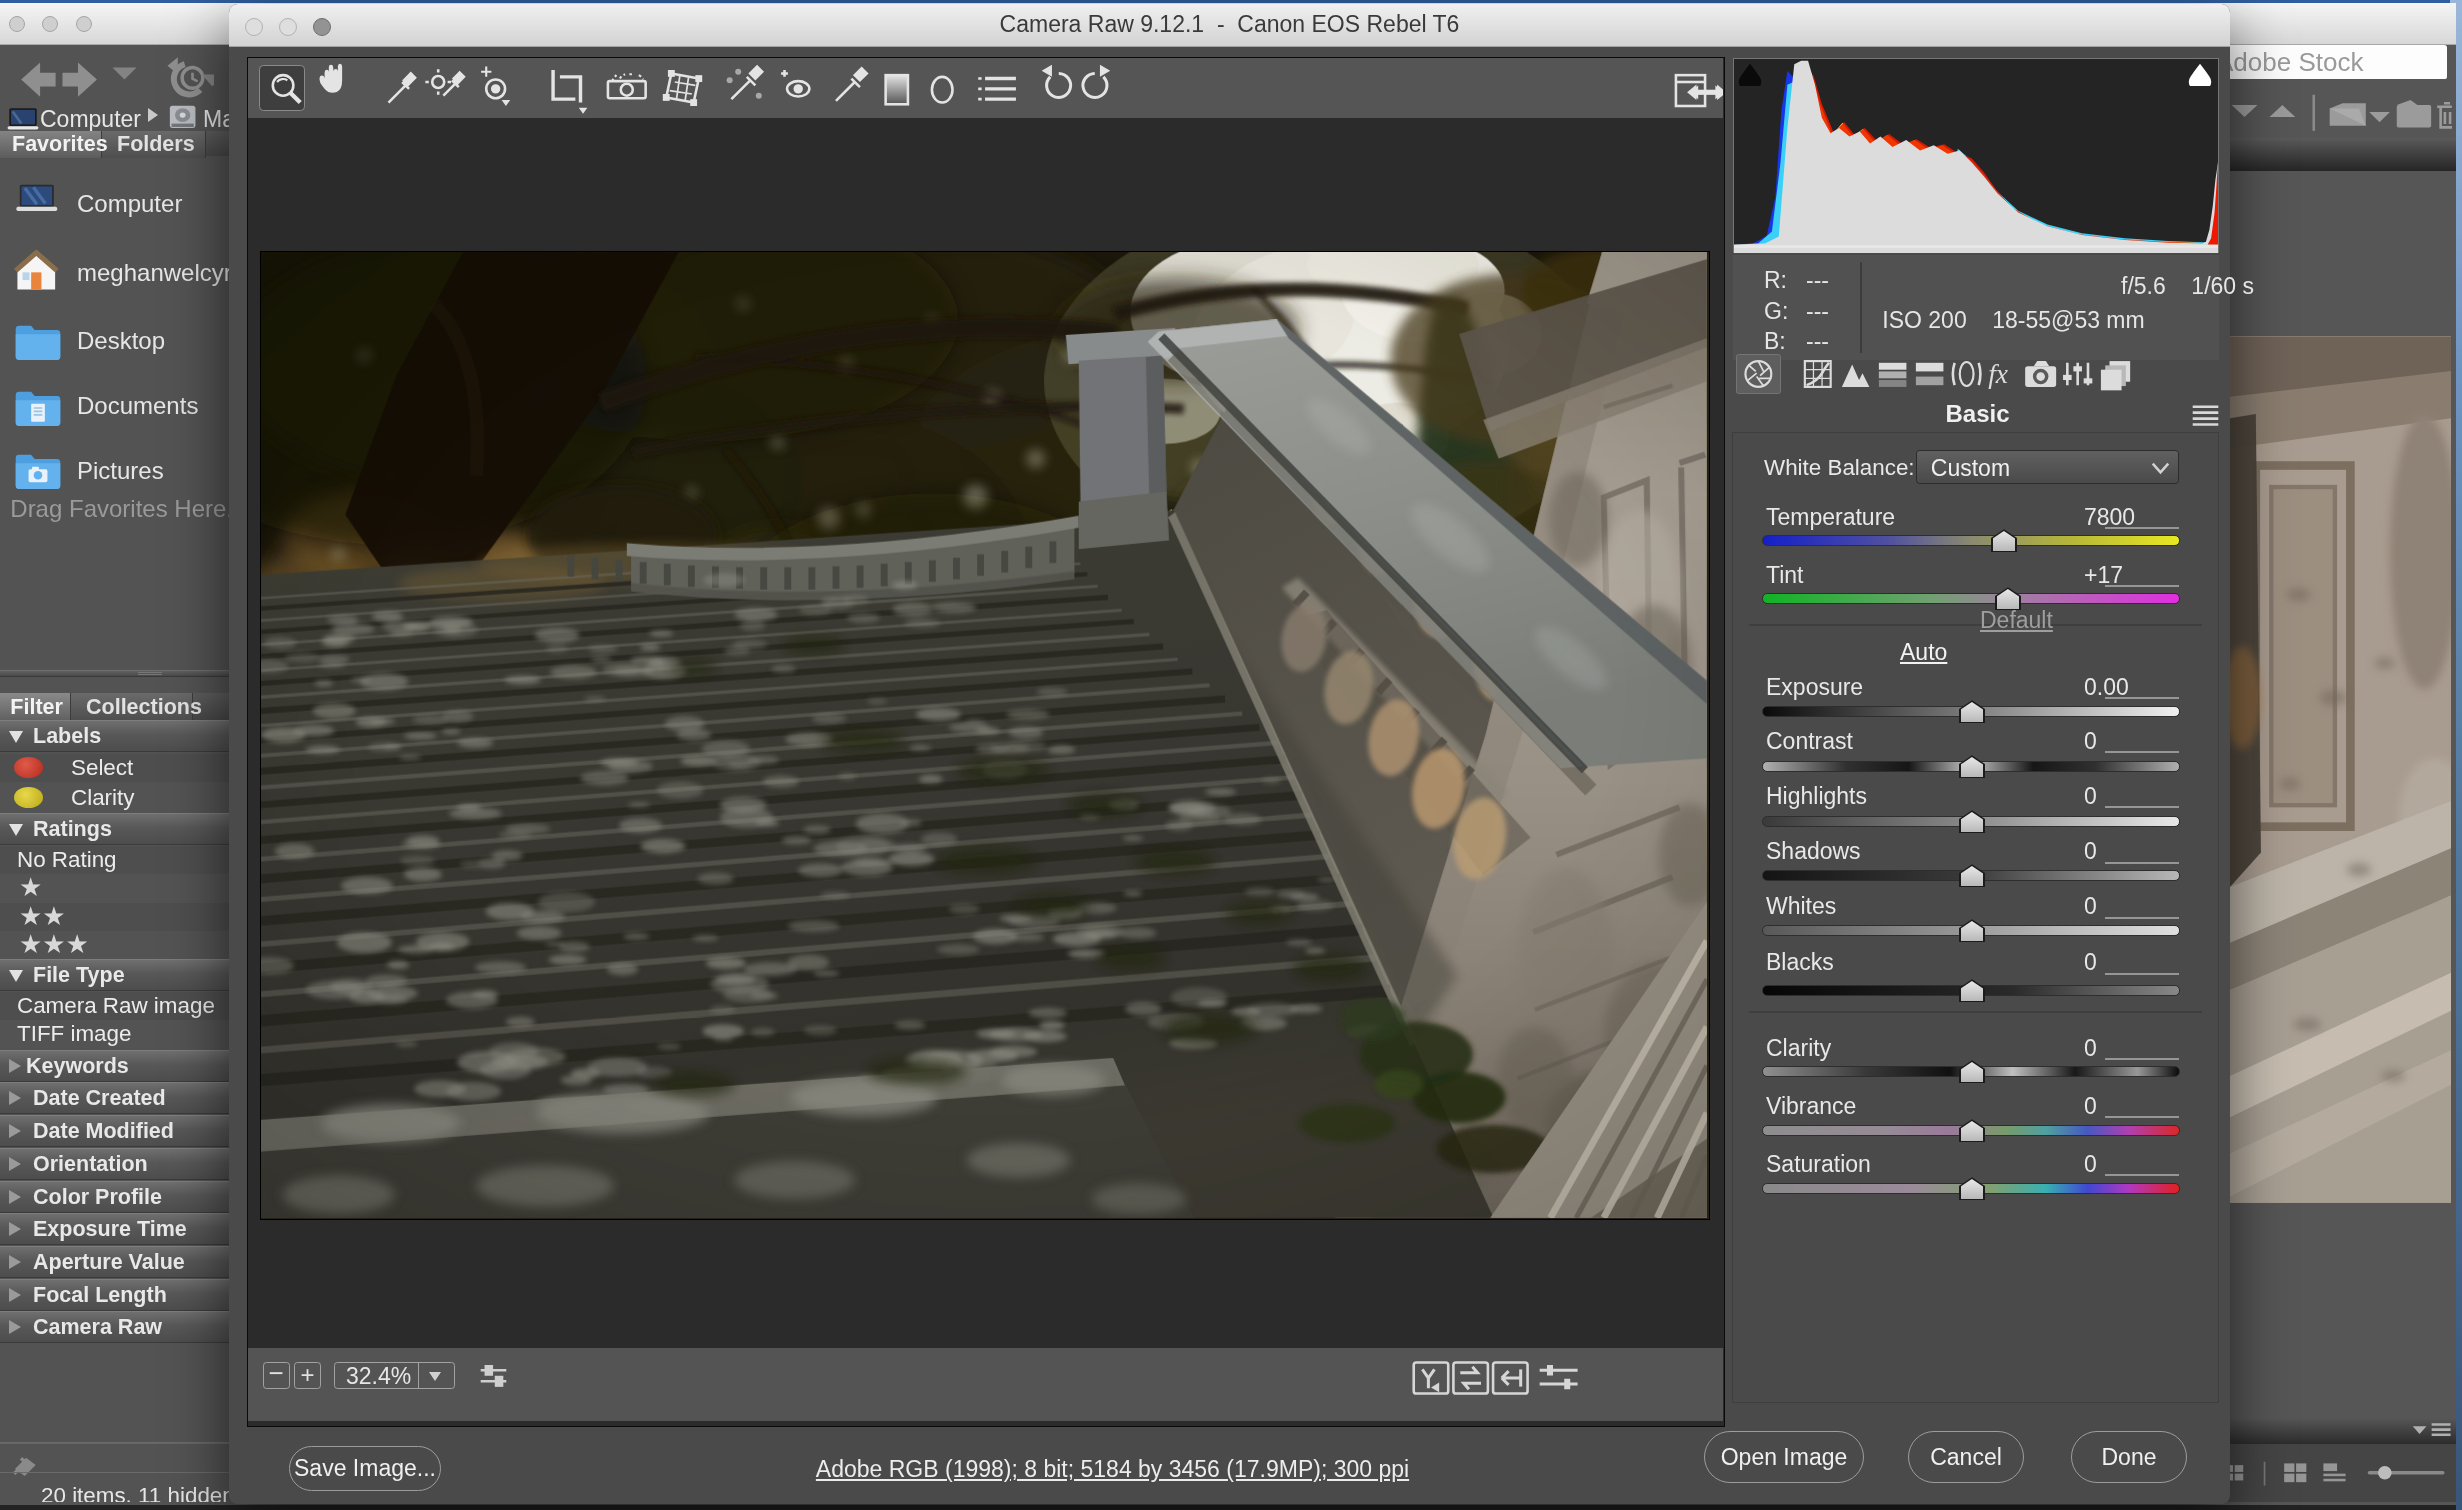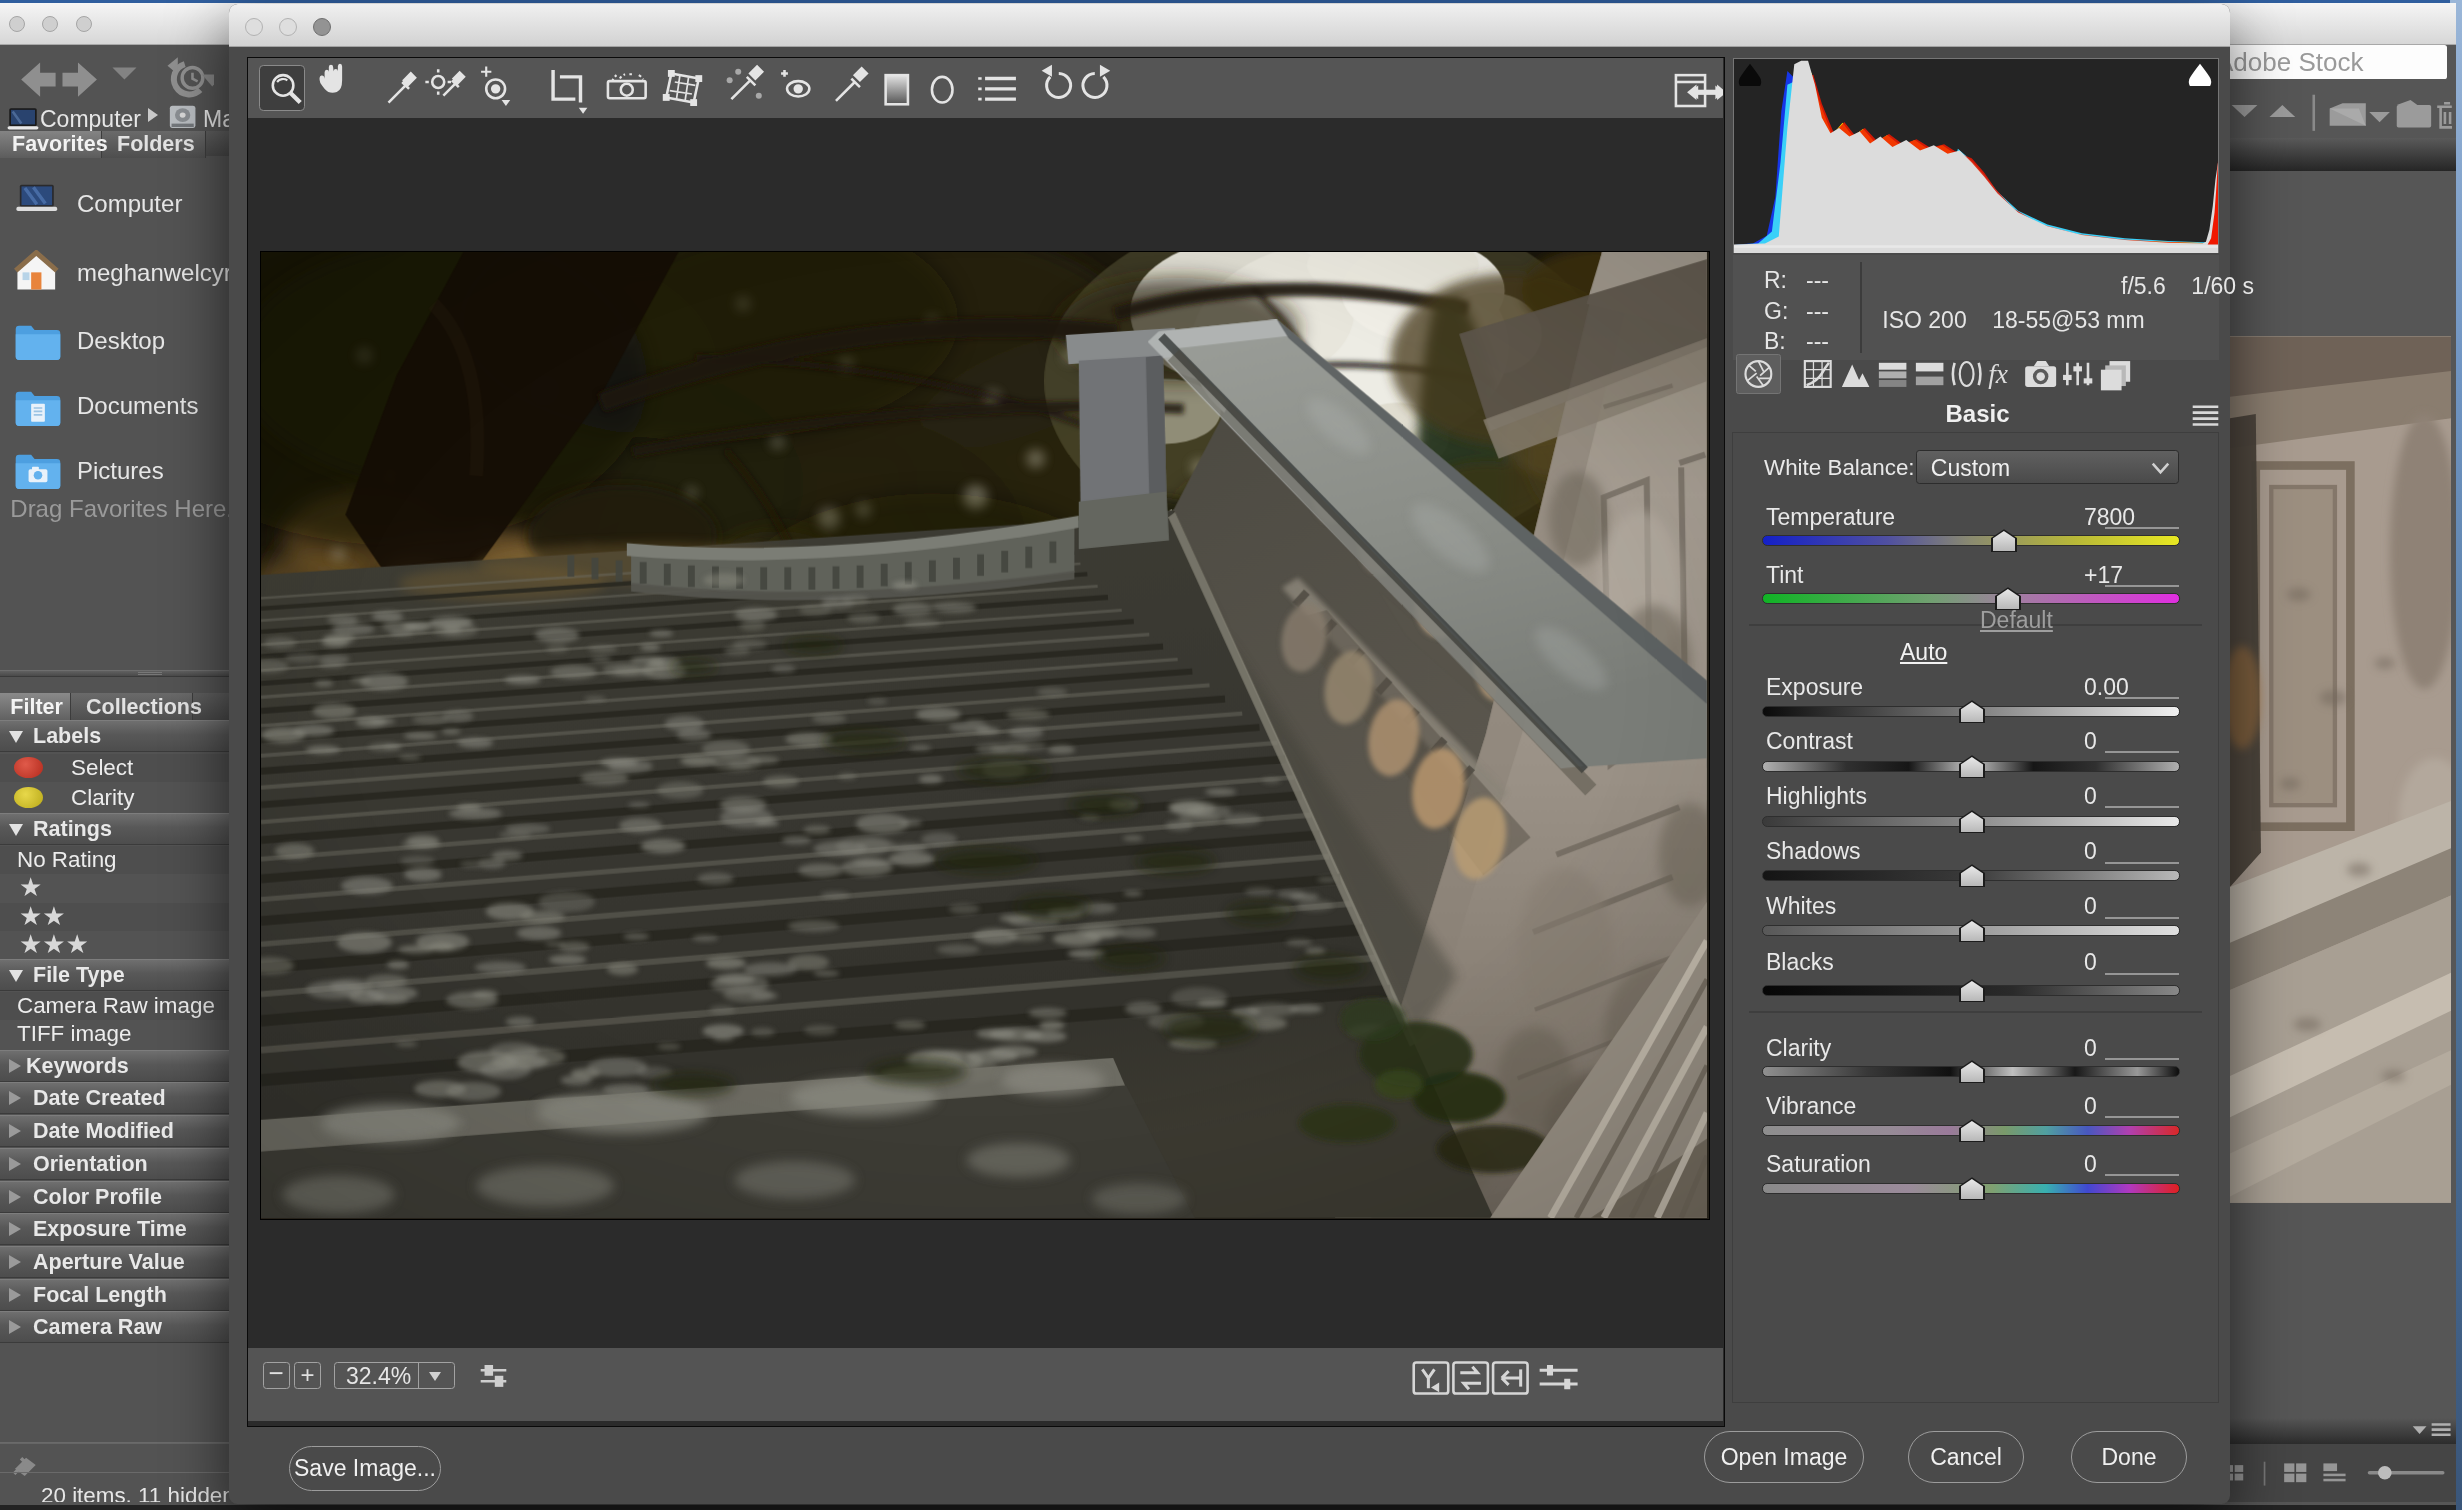--- a/index.html
+++ b/index.html
@@ -249,20 +249,21 @@
   </svg>
  </div>
 </div>
 
 <div id="acr" class="abs" style="left:229px;top:4.3px;width:2001px;height:1500px;border-radius:8.6px;background:#4a4a4a;box-shadow:0 21.5px 60px rgba(0,0,0,.6)">
 
  <div class="abs" style="left:0;top:0;width:2001px;height:43px;background:linear-gradient(#f0f0f0,#d2d2d2);border-bottom:0.9px solid #a2a2a2;border-radius:8.6px 8.6px 0 0"></div>
  <div class="abs" style="left:15.5px;top:13.8px;width:18px;height:18px;border-radius:50%;background:#dedede;border:0.9px solid #b2b2b2"></div>
  <div class="abs" style="left:50px;top:13.8px;width:18px;height:18px;border-radius:50%;background:#dedede;border:0.9px solid #b2b2b2"></div>
  <div class="abs" style="left:84px;top:13.8px;width:18px;height:18px;border-radius:50%;background:#939393;border:0.9px solid #6f6f6f"></div>
+ <div class="abs" style="left:0;top:6.9px;width:2001px;text-align:center;font-size:23px;color:#3a3a3a">Camera Raw 9.12.1&nbsp; -&nbsp; Canon EOS Rebel T6</div>
 
  <div class="abs" style="left:18px;top:53px;width:1478px;height:1370px;border:1.7px solid #0a0a0a;background:#2b2b2b">
 
   <div class="abs" style="left:0;top:0;width:1475px;height:60px;background:#555555">
    <div class="abs" style="left:11.2px;top:6.9px;width:46px;height:46px;background:#3e3e3e;border:0.9px solid #8a8a8a;border-radius:4.3px"></div>
    <svg class="abs" style="left:0;top:0" width="1475" height="60" viewBox="0 0 1713 70" fill="none" stroke="#e4e4e4" stroke-width="3">
     <g>
             <circle cx="37" cy="32" r="12"></circle>
             <path d="M46 41 L57 52" stroke-width="5"></path>
             <path d="M30 28 a9 9 0 0 1 12 -2" stroke-width="2.5"></path>
@@ -1000,20 +1001,21 @@
           <path d="M126 12 v20" stroke-width="3.5"></path>
     <g stroke-width="3.5">
             <path d="M148 13 h44 M148 29 h44"></path>
             <path d="M160 7 v12 M180 23 v12" stroke-width="7"></path>
           </g>
    </svg>
   </div>
  </div>
 
  <div class="pill" style="left:60px;top:1442px;width:152px;height:45px">Save Image...</div>
+ <div class="abs" style="left:-117px;top:1452px;width:2001px;text-align:center"><span style="color:#ececec;font-size:23px;text-decoration:underline">Adobe RGB (1998); 8 bit; 5184 by 3456 (17.9MP); 300 ppi</span></div>
  <div class="pill" style="left:1475px;top:1427px;width:160px;height:52px">Open Image</div>
  <div class="pill" style="left:1679px;top:1427px;width:116px;height:52px">Cancel</div>
  <div class="pill" style="left:1842px;top:1427px;width:116px;height:52px">Done</div>
 
  <div class="abs" style="left:1496px;top:45px;width:505px;height:1378px;background:#4a4a4a"></div>
 
  <div class="abs" style="left:1504px;top:54px;width:486px;height:195px;background:#242424;border:0.9px solid #767676">
   <svg class="abs" style="left:0;top:0" width="484" height="194" viewBox="0 0 562 225" preserveAspectRatio="none">
    <path d="M0 215 L22 214 L38 205 L48 160 L55 60 L62 14 L70 22 L80 90 L92 150 L105 185 L125 200 L160 207 L220 211 L300 213 L562 215 Z" fill="#1636e8"></path>
    <path d="M0 215 L28 214 L44 200 L54 120 L62 30 L70 26 L80 70 L92 130 L108 175 L130 196 L170 205 L230 208 L260 104 L276 118 L290 134 L306 154 L330 176 L364 192 L404 202 L454 208 L504 211 L562 213 L562 215 Z" fill="#3ad0f8"></path>

